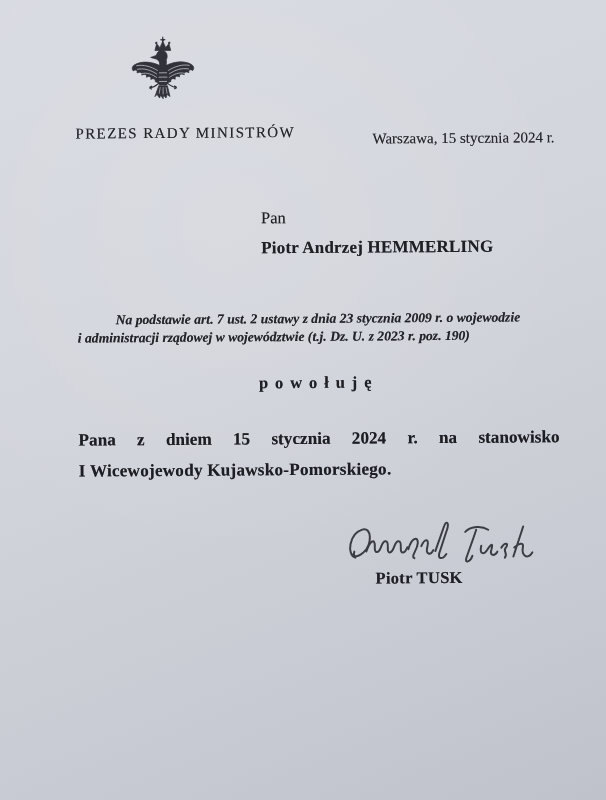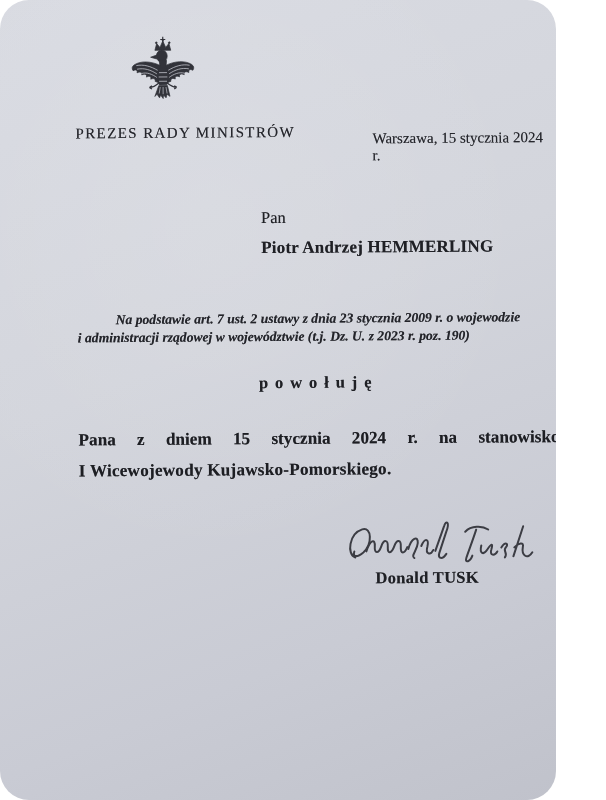--- a/index.html
+++ b/index.html
@@ -4,27 +4,26 @@
 <style>
   * { margin: 0; padding: 0; box-sizing: border-box; }
 
   html, body {
     width: 606px; height: 800px;
     font-family: "Liberation Serif", serif;
   }
 
   .page {
     position: relative;
-    width: 556px; height: 800px;
+    width: 606px; height: 800px;
     overflow: hidden;
     background-image:
       radial-gradient(95% 70% at 38% 28%, rgba(255,255,255,0.10), rgba(255,255,255,0) 62%),
       linear-gradient(158deg, #d9dbe2 0%, #d3d5dc 42%, #c9cbd4 76%, #c0c2cb 100%);
     color: #1f2025;
-    border-radius: 29px;
   }
 
   .sheet {
     position: absolute; inset: 0;
     transform: rotate(-0.4deg);
     transform-origin: 50% 45%;
   }
 
   .soft { text-shadow: 0 0 0.6px rgba(31,32,37,0.55); }
 
@@ -160,16 +159,16 @@
         <path d="M67 32 C70 21 77 18 76.5 26 C76 33 69 39 73 41"></path>
         <path d="M80 29 C84 20 88 22 86 30 C84 37 89 39 92 33"></path>
         <path d="M94 34 L103 9 C105 3 109 5 105 15 L98 36 C96 42 101 43 105 37"></path>
         <path d="M124 15 C130 9 141 9 147 13 M135 13 C131 25 127 35 125 41 C123 47 129 45 131 39"></path>
         <path d="M140 29 C138 37 142 39 146 33 C150 27 152 26 150 33 C148 39 153 40 156 35"></path>
         <path d="M160 31 C164 25 168 27 164.5 31 C161 35 167 36 163.5 41"></path>
         <path d="M172 40 C176 28 180 16 182 10 M173 31 C177 27 183 25 181.5 31 C180 39 186 44 191 36"></path>
       </g>
     </svg>
 
-    <div class="signer soft">Donald TUSK</div>
+    <div class="signer soft">Piotr TUSK</div>
 
   </div>
 </div>
 
 </body></html>

